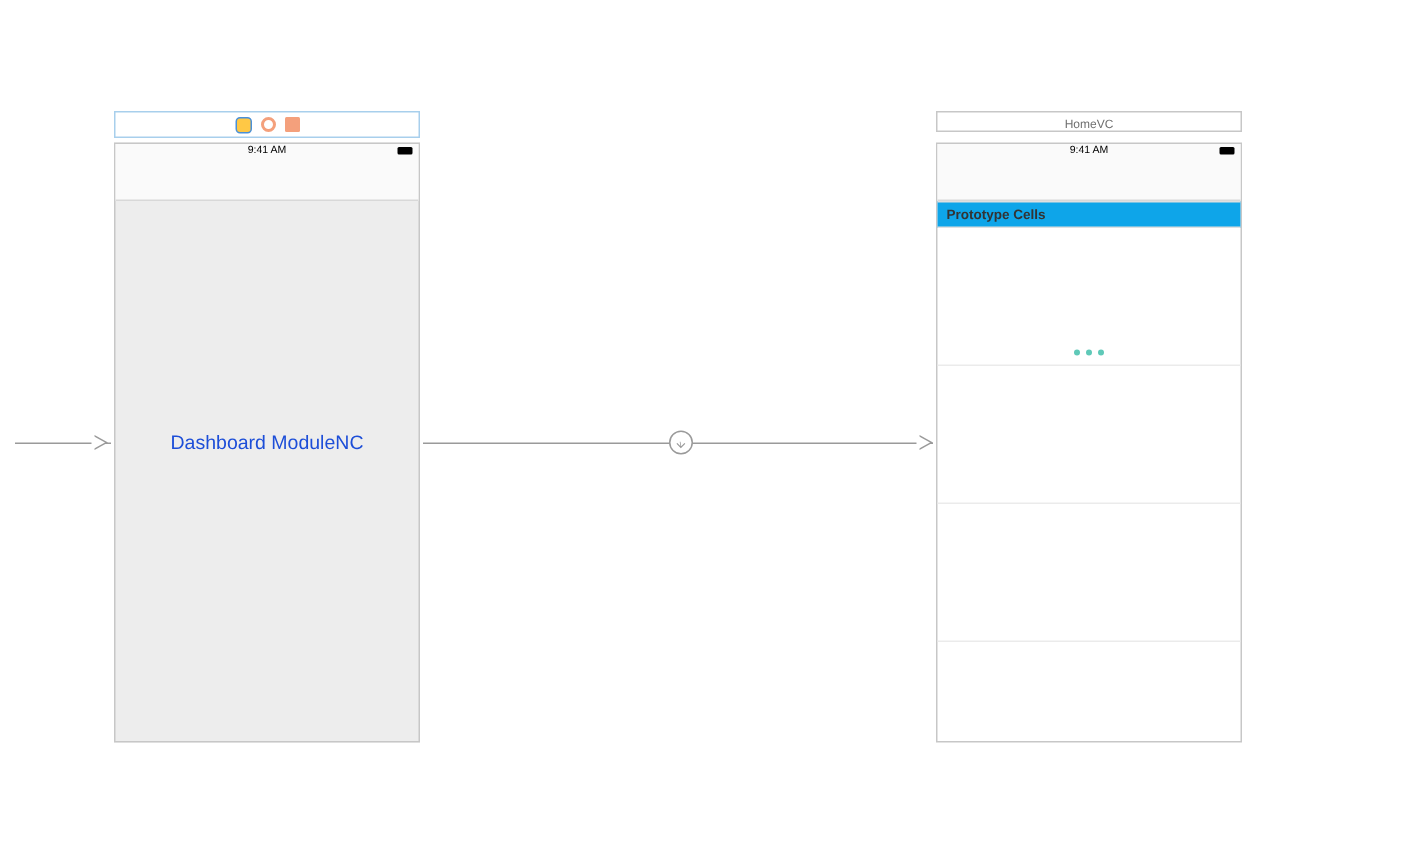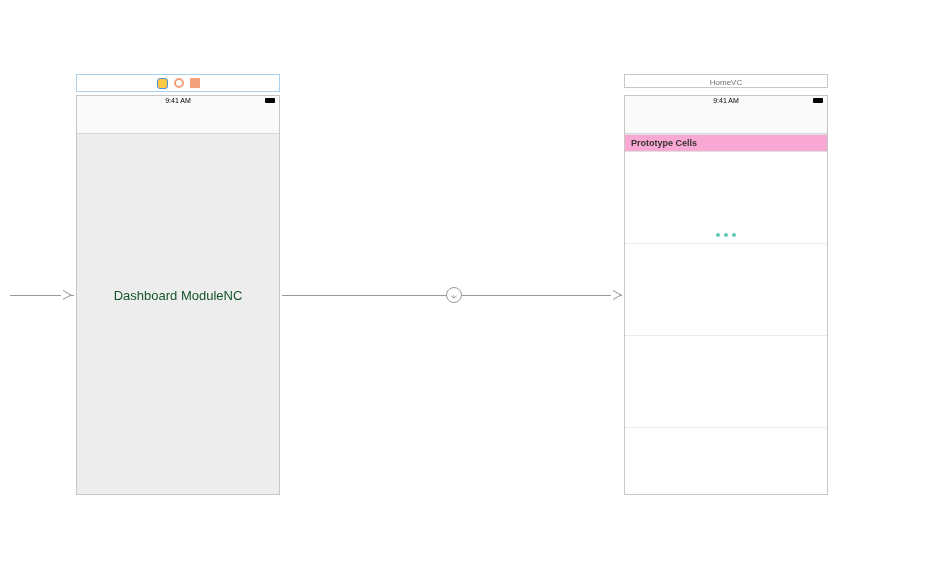--- a/index.html
+++ b/index.html
@@ -101,21 +101,21 @@
     .nav-bar {
       height: 26px;
       background: #fafafa;
       border-bottom: 1px solid #d8d8d8;
     }
     .placeholder-text {
       position: absolute;
       top: 50%;
       left: 50%;
       transform: translate(-50%, -50%);
-      color: #14532d;
+      color: #1d4ed8;
       font-size: 13px;
       font-weight: 400;
       white-space: nowrap;
     }
     
     
     .scene-2 {
       left: 624px;
       top: 74px;
       width: 204px;
@@ -131,21 +131,21 @@
     .scene-2-body {
       position: absolute;
       left: 624px;
       top: 95px;
       width: 204px;
       height: 400px;
       border: 1px solid #c7c7c7;
       background: #ffffff;
     }
     .section-header {
-      background: #f9a8d4;
+      background: #0ea5e9;
       padding: 3px 6px;
       font-size: 9px;
       font-weight: 600;
       color: #333;
       border-top: 1px solid #e0e0e0;
       border-bottom: 1px solid #e0e0e0;
     }
     .cell {
       height: 92px;
       border-bottom: 1px solid #ebebeb;

